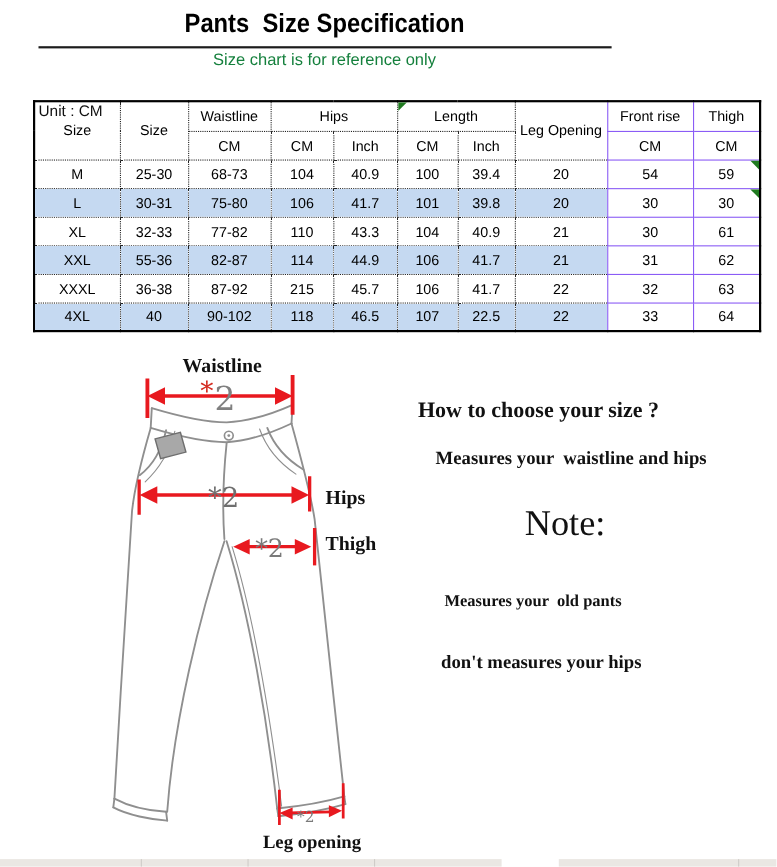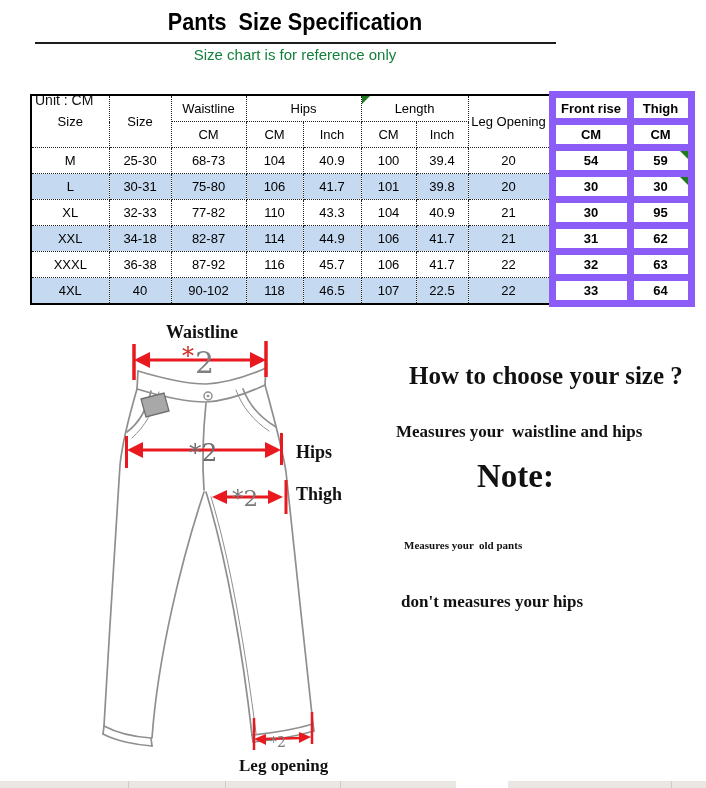--- a/index.html
+++ b/index.html
@@ -25,21 +25,21 @@
     border-collapse:collapse;table-layout:fixed;
     border:2px solid #000;font-size:13px;
   }
   .size-table th,.size-table td{
     border:1px dotted #222;font-weight:normal;text-align:center;
     vertical-align:middle;padding:0;color:#000;overflow:hidden;
   }
   .size-table thead tr:first-child{height:27px;}
   .size-table thead tr:last-child{height:26px;}
   .size-table tbody tr{height:26px;}
-  .size-table .sol{border:7px solid #8b5cf6;font-weight:bold;}
+  .size-table .sol{border:1px solid #8b5cf6;}
   .size-table .hl{background:#c5d9f1;}
   .size-table th{position:relative;}
   .size-table td{position:relative;}
   .tri-tl::before{
     content:"";position:absolute;top:0;left:0;width:0;height:0;
     border-top:8px solid #1f7a1f;border-right:8px solid transparent;
   }
   .tri-tr::before{
     content:"";position:absolute;top:0;right:0;width:0;height:0;
     border-top:8px solid #1f7a1f;border-left:8px solid transparent;
@@ -47,24 +47,24 @@
 
   
   .dia-label{font-family:"Liberation Serif", serif;font-weight:bold;color:#111;}
   .lbl-waistline{left:150px;top:322px;width:104px;text-align:center;font-size:18px;}
   .lbl-hips{left:296px;top:442px;font-size:18px;}
   .lbl-thigh{left:296px;top:484px;font-size:18px;}
   .lbl-legopening{left:239px;top:756px;font-size:17px;}
 
   
   .info{font-family:"Liberation Serif", serif;color:#111;white-space:pre;}
-  .info-heading{left:409px;top:362px;font-size:25px;font-weight:600;}
-  .info-line1{left:396px;top:422px;font-size:17px;font-weight:bold;}
-  .info-note{left:477px;top:458px;font-size:33px;font-weight:700;}
-  .info-line2{left:404px;top:539px;font-size:11px;font-weight:bold;}
+  .info-heading{left:380px;top:362px;font-size:20px;font-weight:600;}
+  .info-line1{left:396px;top:407px;font-size:17px;font-weight:bold;}
+  .info-note{left:477px;top:458px;font-size:33px;font-weight:400;}
+  .info-line2{left:404px;top:539px;font-size:15px;font-weight:bold;}
   .info-line3{left:401px;top:592px;font-size:17px;font-weight:bold;}
 
   
   .strip{top:781px;height:7px;background:#eae7e3;}
   .strip-div{top:781px;width:1px;height:7px;background:#cfccc8;}
 </style>
 </head>
 <body>
 
 <div class="abs title">Pants  Size Specification</div>
@@ -134,39 +134,39 @@
       <tr>
         <td>XL</td>
         <td>32-33</td>
         <td>77-82</td>
         <td>110</td>
         <td>43.3</td>
         <td>104</td>
         <td>40.9</td>
         <td>21</td>
         <td class="sol">30</td>
-        <td class="sol">95</td>
+        <td class="sol">61</td>
       </tr>
       <tr>
         <td class="hl">XXL</td>
-        <td class="hl">34-18</td>
+        <td class="hl">55-36</td>
         <td class="hl">82-87</td>
         <td class="hl">114</td>
         <td class="hl">44.9</td>
         <td class="hl">106</td>
         <td class="hl">41.7</td>
         <td class="hl">21</td>
         <td class="sol">31</td>
         <td class="sol">62</td>
       </tr>
       <tr>
         <td>XXXL</td>
         <td>36-38</td>
         <td>87-92</td>
-        <td>116</td>
+        <td>215</td>
         <td>45.7</td>
         <td>106</td>
         <td>41.7</td>
         <td>22</td>
         <td class="sol">32</td>
         <td class="sol">63</td>
       </tr>
       <tr>
         <td class="hl">4XL</td>
         <td class="hl">40</td>

